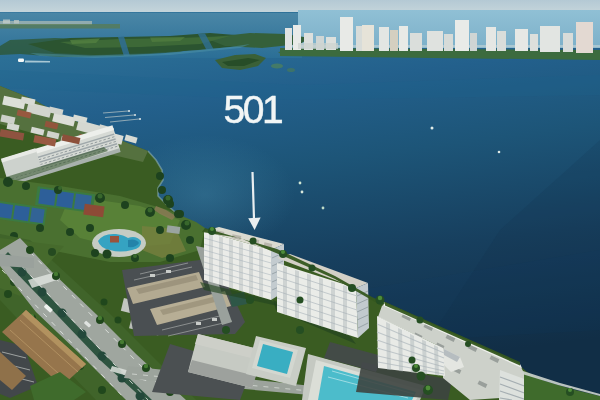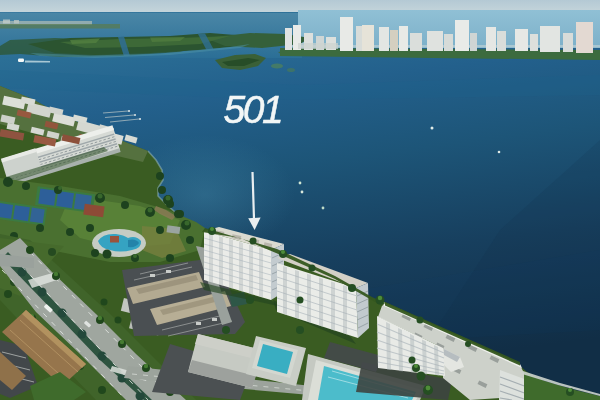--- a/index.html
+++ b/index.html
@@ -1,16 +1,16 @@
 <!DOCTYPE html>
 <html><head>
 <meta charset="utf-8">
 <style>
   html,body{margin:0;padding:0;background:#000;}
-  #scene{width:600px;height:400px;position:relative;overflow:hidden;font-family:"Liberation Sans",sans-serif;font-style:italic;}
+  #scene{width:600px;height:400px;position:relative;overflow:hidden;font-family:"Liberation Sans",sans-serif;}
 </style>
 </head>
 <body>
 <div id="scene">
 <svg width="600" height="400" viewBox="0 0 600 400" xmlns="http://www.w3.org/2000/svg">
 <defs>
   <linearGradient id="skyG" x1="0" y1="0" x2="0" y2="1">
     <stop offset="0" stop-color="#b4c9d4"></stop>
     <stop offset="1" stop-color="#ccdade"></stop>
   </linearGradient>

